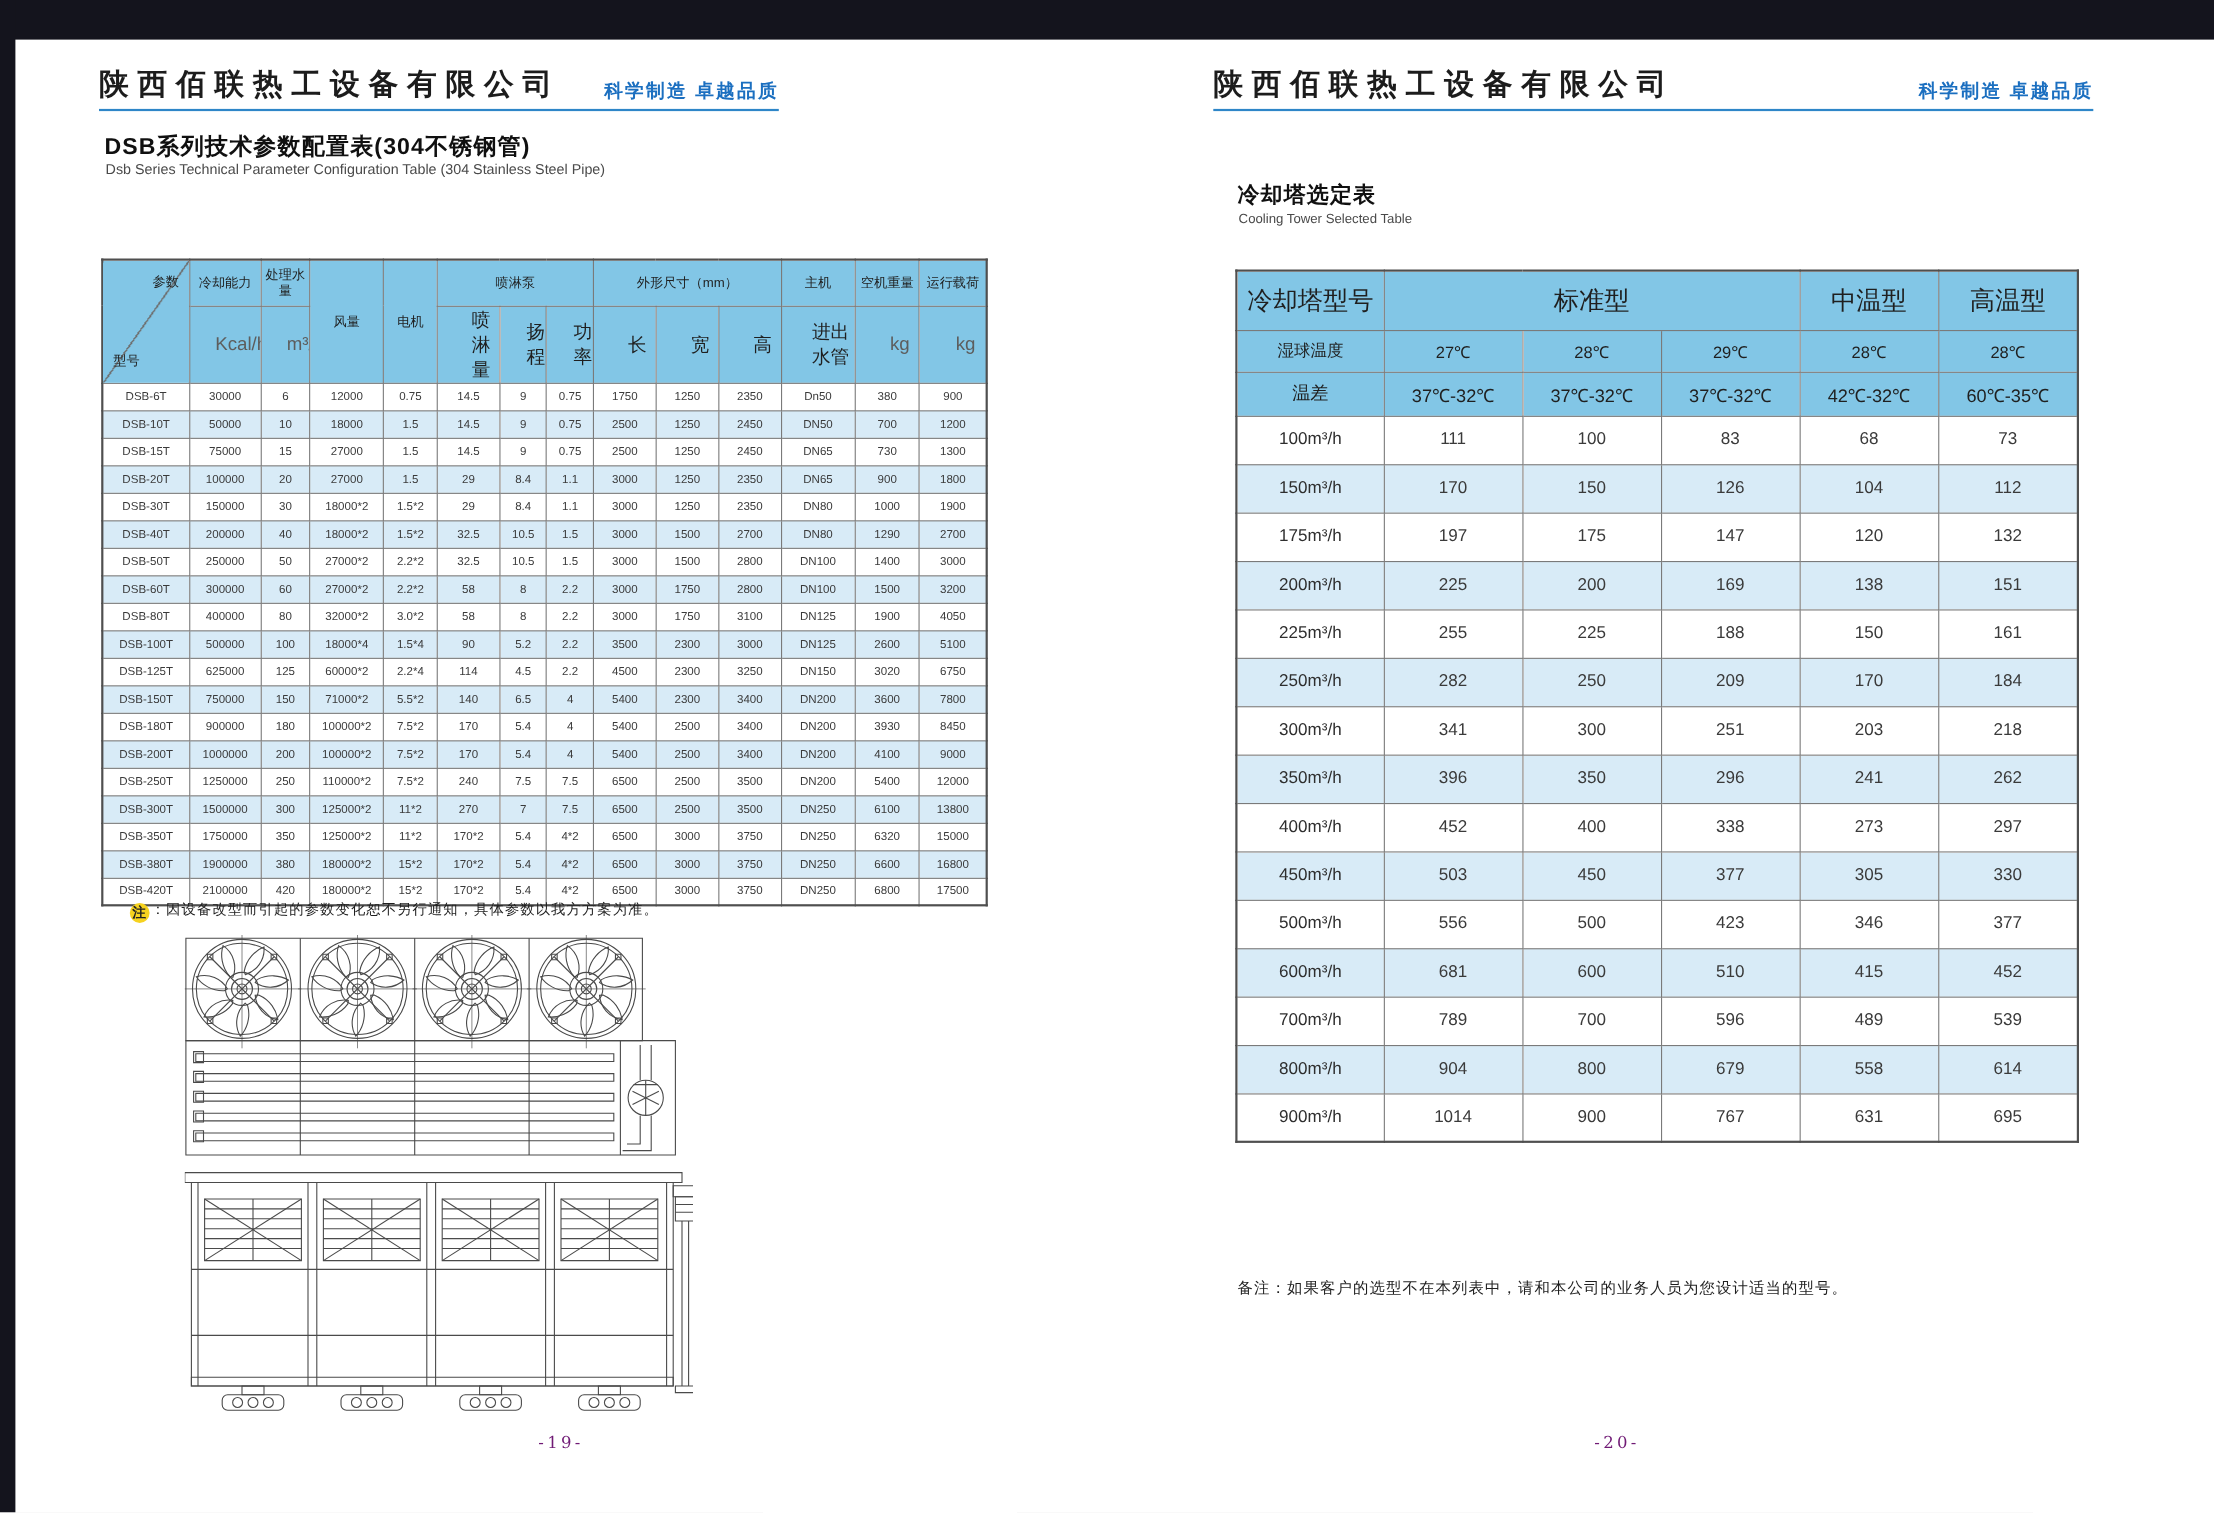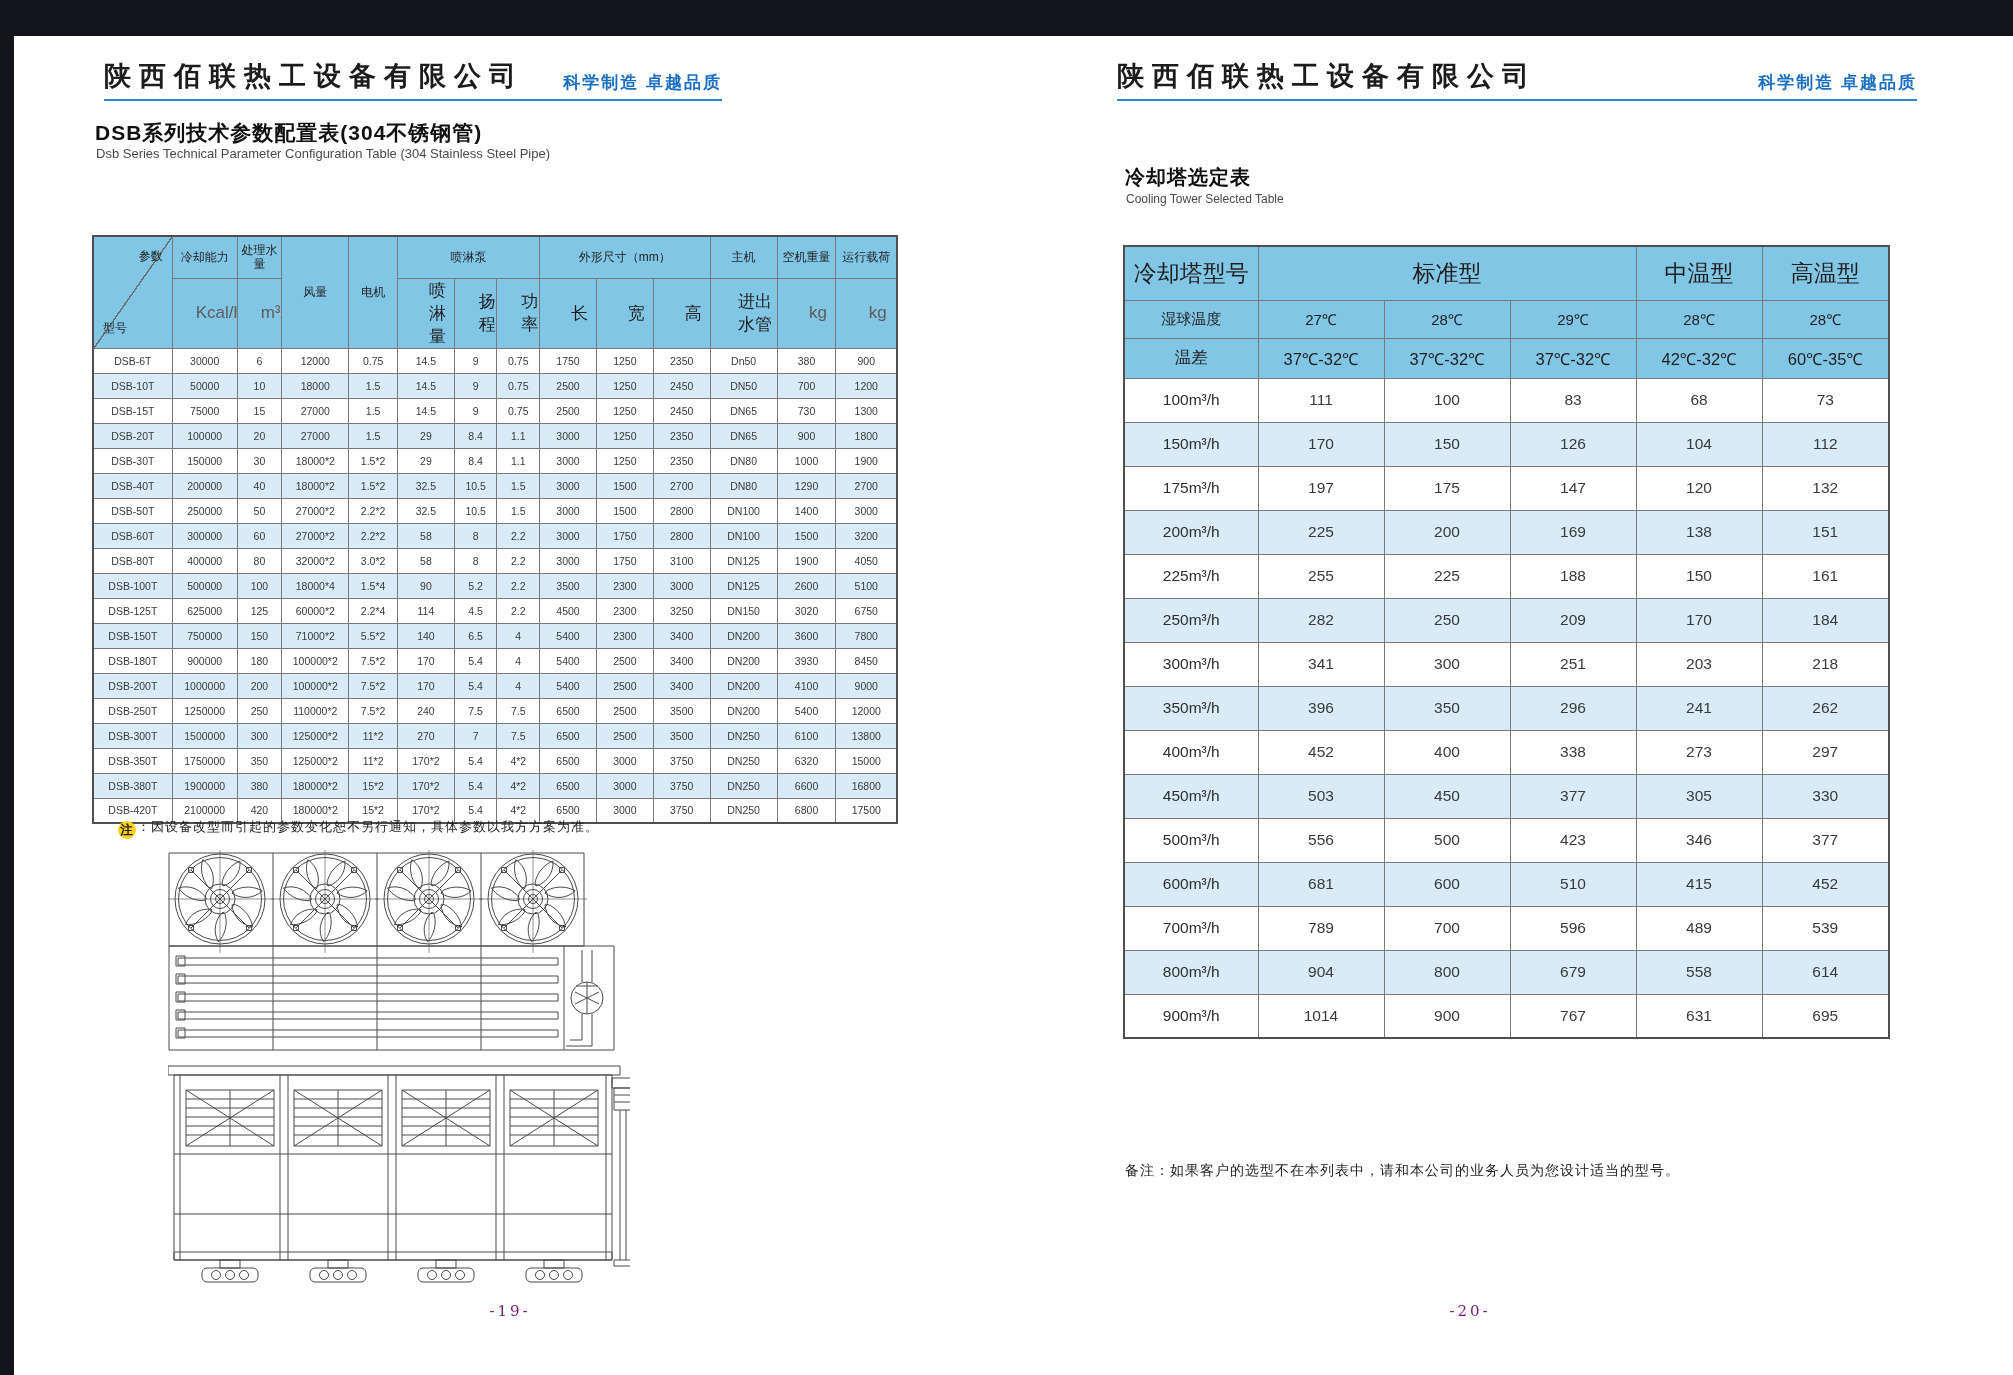--- a/index.html
+++ b/index.html
@@ -11,21 +11,21 @@
     --ink:#2e2e2e;
   }
   *{box-sizing:border-box;margin:0;padding:0;}
   body{background:#e8e8e8;font-family:"Liberation Sans",sans-serif;}
   .canvas{position:relative;width:2013px;height:1375px;background:#ffffff;overflow:hidden;}
   .top-bar{position:absolute;left:0;top:0;width:2013px;height:36px;background:#14141d;}
   .left-bar{position:absolute;left:0;top:0;width:14px;height:1375px;background:#14141d;}
 
   
   .hdr{position:absolute;display:flex;justify-content:space-between;align-items:flex-end;
-       border-bottom:2px solid var(--rule);padding-bottom:5px;margin-left:14px;}
+       border-bottom:2px solid var(--rule);padding-bottom:5px;}
   .hdr-left{left:90px;top:58px;width:618px;}
   .hdr-right{left:1103px;top:58px;width:800px;}
   .company{font-family:"DejaVu Serif","Liberation Serif",serif;font-size:27px;font-weight:600;
            letter-spacing:8px;color:#1c1c1c;}
   .tagline{font-size:17px;font-weight:bold;color:var(--accent);letter-spacing:2px;white-space:nowrap;}
 
   .title{position:absolute;font-size:21px;font-weight:bold;color:#101010;letter-spacing:1px;}
   .subtitle{position:absolute;font-size:13px;color:#4a4a4a;}
 
   

